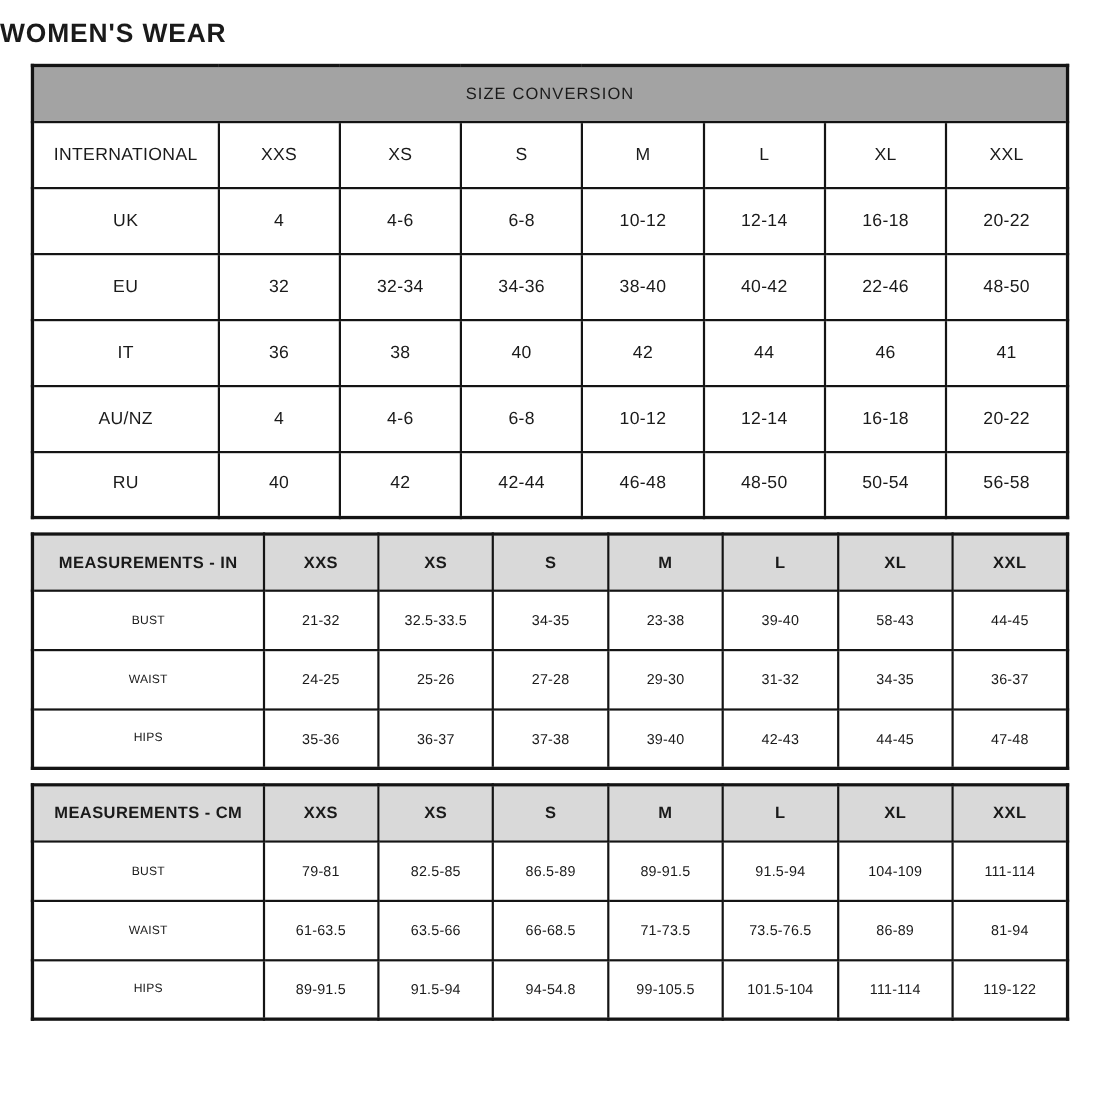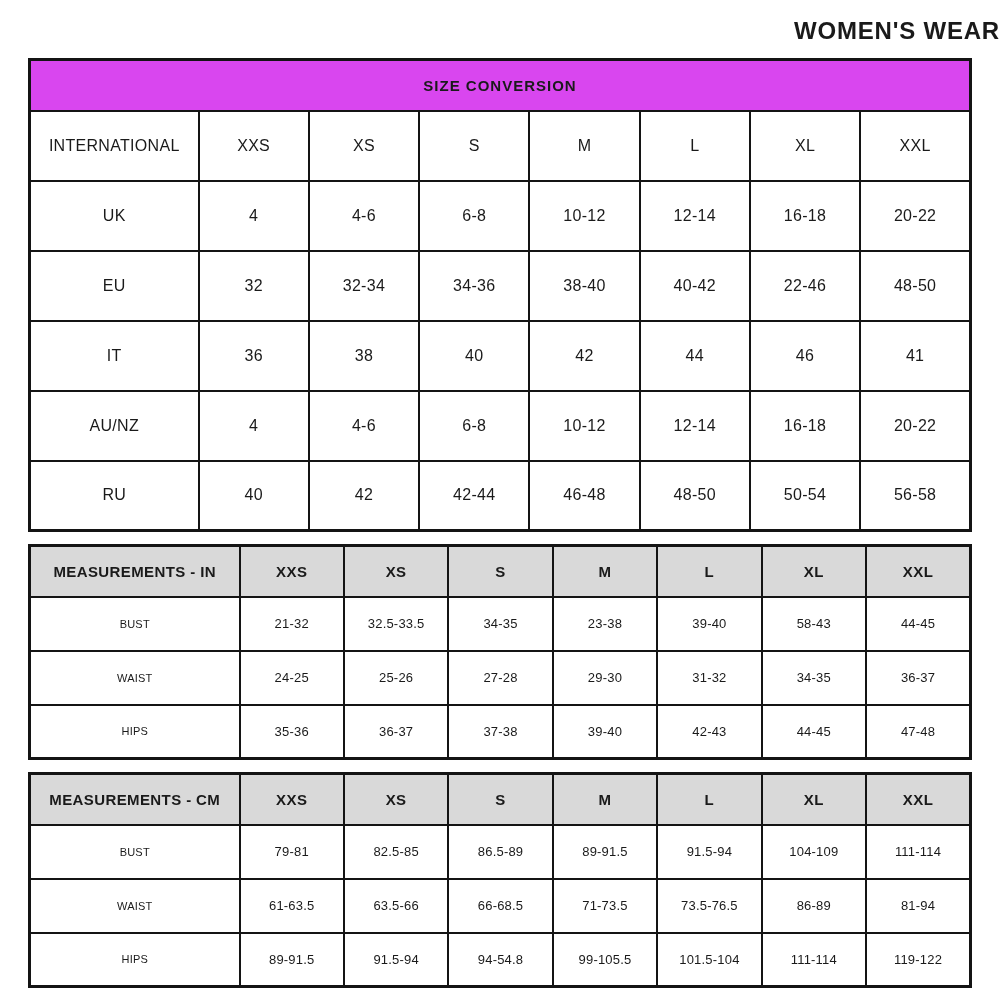--- a/index.html
+++ b/index.html
@@ -7,46 +7,46 @@
     margin: 0; padding: 0;
     width: 1000px; height: 1000px;
     background: #ffffff;
     font-family: "Liberation Sans", sans-serif;
     color: #1a1a1a;
   }
   .page { width: 1000px; height: 1000px; overflow: hidden; }
   .title {
     margin: 0;
     padding: 17px 0 13px;
-    text-align: right;
+    text-align: left;
     font-size: 24px;
     font-weight: bold;
     letter-spacing: 0.8px;
   }
   table {
     border-collapse: collapse;
     table-layout: fixed;
     width: 944px;
     margin: 0 auto 12px;
     border: 3px solid #141414;
   }
   td {
     border: 2px solid #141414;
     text-align: center;
     vertical-align: middle;
     padding: 0 4px;
     overflow: hidden;
     white-space: nowrap;
   }
   
-  .t1 td { height: 70px; font-size: 16px; letter-spacing: 0.3px; }
+  .t1 td { height: 60px; font-size: 16px; letter-spacing: 0.3px; }
   .t1 .caption td {
     height: 51px;
-    background: #d946ef;
-    font-weight: bold;
+    background: #a3a3a3;
+    font-weight: normal;
     font-size: 15px;
     letter-spacing: 1px;
   }
   
   .tm td { height: 54px; font-size: 13px; letter-spacing: 0.2px; }
   .tm .mhead td {
     height: 51px;
     background: #d9d9d9;
     font-weight: bold;
     font-size: 15px;

